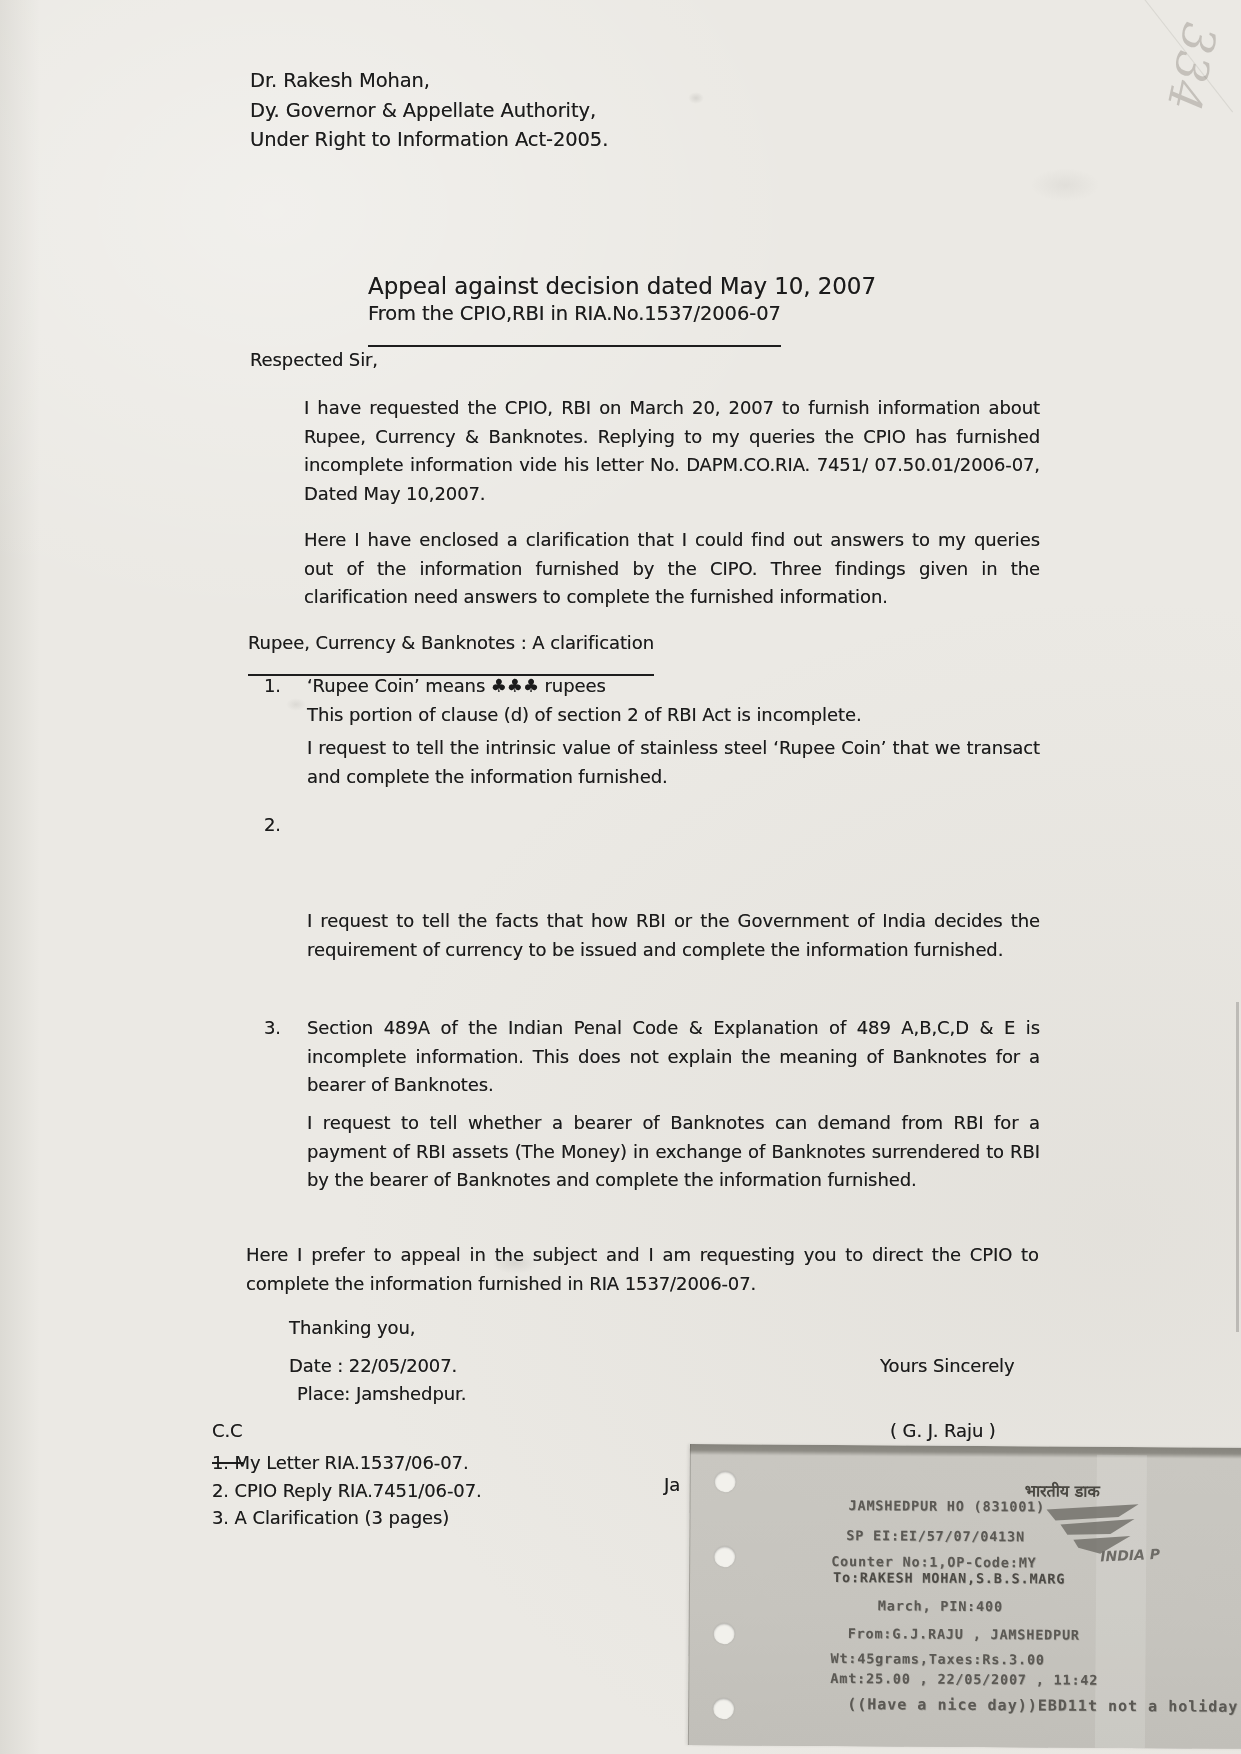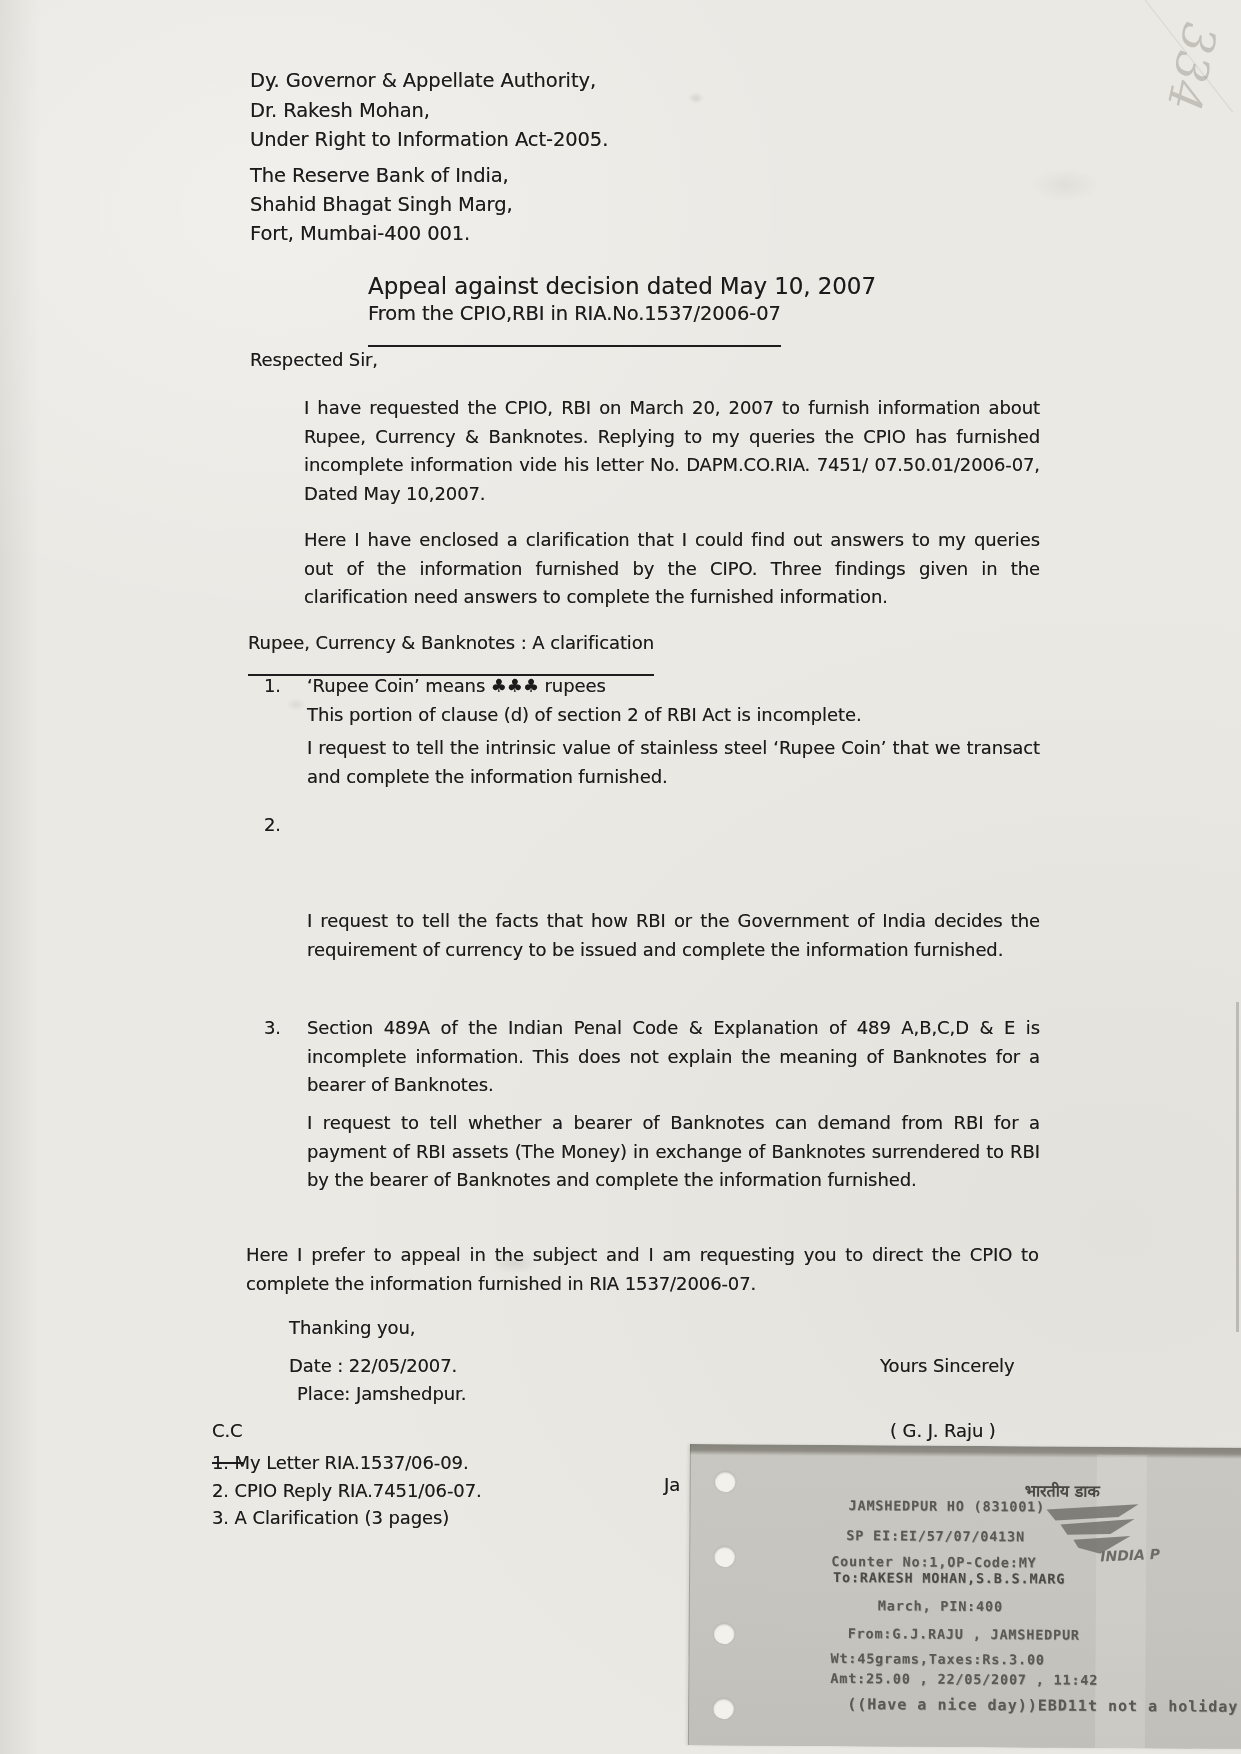--- a/index.html
+++ b/index.html
@@ -97,30 +97,25 @@
 
   <div class="hw-num">334</div>
   <div class="crease"></div>
   <div class="smudge sm1"></div>
   <div class="smudge sm2"></div>
   <div class="smudge sm3"></div>
   <div class="smudge sm4"></div>
   <div class="edgeline"></div>
 
   <div class="txt recipient">
+    <div>Dr. Rakesh Mohan,</div>
     <div>Dy. Governor &amp; Appellate Authority,</div>
-    <div>Dr. Rakesh Mohan,</div>
     <div>Under Right to Information Act-2005.</div>
   </div>
 
-  <div class="txt org">
-    <div>The Reserve Bank of India,</div>
-    <div>Shahid Bhagat Singh Marg,</div>
-    <div>Fort, Mumbai-400 001.</div>
-  </div>
 
   <div class="txt subject1">Appeal against decision dated May 10, 2007</div>
   <div class="txt subject2">
     <span class="und">From the CPIO,RBI in RIA.No.1537/2006-07</span>
   </div>
 
   <div class="txt salutation">Respected Sir,</div>
 
   <div class="txt just para1">I have requested the CPIO, RBI on March 20, 2007 to furnish information about Rupee, Currency &amp; Banknotes. Replying to my queries the CPIO has furnished incomplete information vide his letter No. DAPM.CO.RIA. 7451/ 07.50.01/2006-07, Dated May 10,2007.</div>
   <div class="txt just para2">Here I have enclosed a clarification that I could find out answers to my queries out of the information furnished by the CIPO. Three findings given in the clarification need answers to complete the furnished information.</div>
@@ -147,21 +142,21 @@
   <div class="txt dateline">Date : 22/05/2007.</div>
   <div class="txt sincerely">Yours Sincerely</div>
   <div class="txt placeline">Place: Jamshedpur.</div>
 
   <div class="txt cchead">
     <span class="und">C.C</span>
   </div>
   <div class="txt raju">( G. J. Raju )</div>
 
   <div class="txt cclist">
-    <div>1. My Letter RIA.1537/06-09.</div>
+    <div>1. My Letter RIA.1537/06-07.</div>
     <div>2. CPIO Reply RIA.7451/06-07.</div>
     <div>3. A Clarification (3 pages)</div>
   </div>
 
   <div class="txt jatext">Ja</div>
 
   <div class="receipt">
     <div class="lightstrip"></div>
     <div class="hole h1"></div>
     <div class="hole h2"></div>

